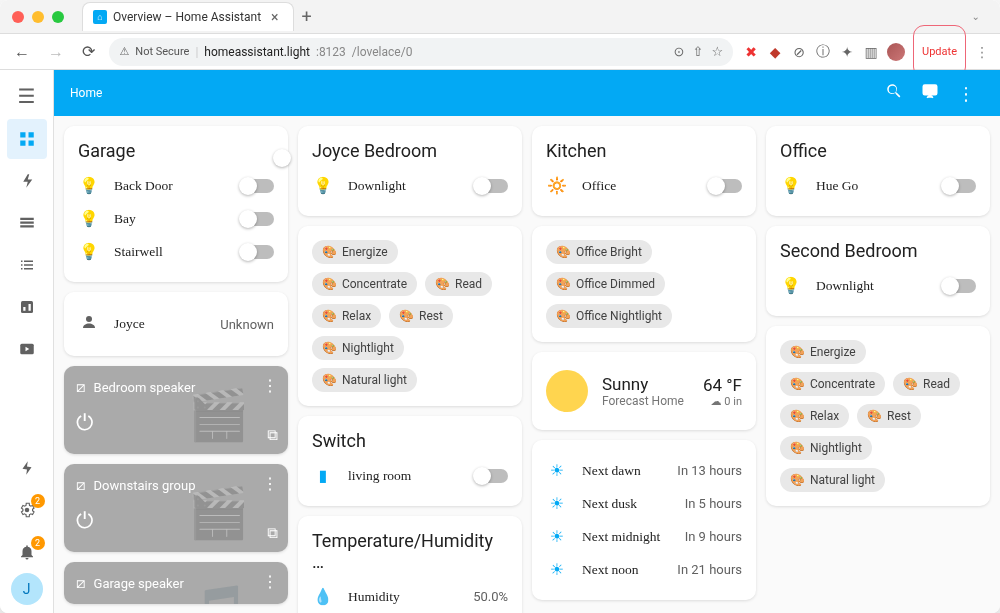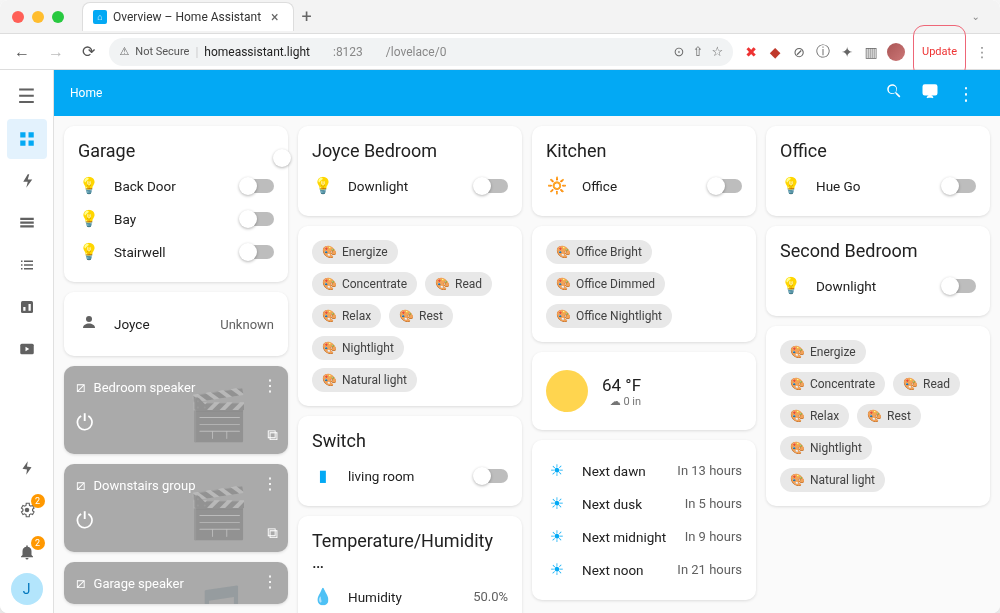--- a/index.html
+++ b/index.html
@@ -18,21 +18,21 @@
 .titlebar-spacer { flex: 1; }
 .chevdown { color: #888; font-size: 10px; padding: 0 8px; }
 
 .toolbar { height: 36px; background: #fff; display: flex; align-items: center; padding: 0 10px; gap: 10px; border-bottom: 1px solid #ddd; }
 .nav-btn { color: #555; font-size: 16px; padding: 2px 4px; }
 .urlbar { flex: 1; height: 28px; background: #f1f3f4; border-radius: 14px; display: flex; align-items: center; padding: 0 10px; font-size: 12px; color: #444; gap: 6px; }
 .urlbar .lock { color: #666; font-size: 11px; }
 .urlbar .insecure { font-size: 11px; color: #555; }
 .urlbar .sep { color: #ccc; }
 .urlbar .host { color: #222; }
-.urlbar .path { color: #888; margin-left: 17px; }
+.urlbar .path { color: #888; }
 .urlbar-right { margin-left: auto; display: flex; gap: 8px; color: #666; font-size: 13px; }
 .ext-icons { display: flex; gap: 8px; align-items: center; font-size: 14px; }
 .ext-icons .ico { color: #666; width: 16px; text-align: center; }
 .ext-icons .avatar { width: 18px; height: 18px; border-radius: 50%; background: linear-gradient(135deg,#a55,#c77); }
 .update-btn { border: 1px solid #e67; color: #e33; border-radius: 11px; padding: 19px 8px; font-size: 11px; }
 .ext-icons .brave{color:#e33}
 .ext-icons .dots{color:#888}
 
 
 .app { flex: 1; display: flex; overflow: hidden; }
@@ -52,21 +52,21 @@
 
 .dash { flex: 1; overflow: auto; padding: 10px; display: grid; grid-template-columns: repeat(4, 1fr); gap: 10px; align-content: start; }
 .col { display: flex; flex-direction: column; gap: 10px; }
 .card { background: #fff; border-radius: 10px; box-shadow: 0 1px 3px rgba(0,0,0,0.12); padding: 14px; }
 .card-title { font-size: 18px; color: #212121; margin-bottom: 8px; display: flex; align-items: center; }
 .card-title .ttoggle { margin-left: auto; }
 
 .entity-row { display: flex; align-items: center; padding: 7px 0; gap: 14px; font-size: 13.5px; color: #212121; }
 .entity-row .eicon { width: 22px; text-align: center; color: #03a9f4; font-size: 16px; }
 .entity-row .eicon.grey { color: #616161; }
-.entity-row .elabel { flex: 1; }
+.entity-row .elabel { flex: 1; font-family: Liberation Serif, serif; }
 .entity-row .evalue { color: #616161; font-size: 13px; }
 
 .toggle { width: 34px; height: 14px; background: #bdbdbd; border-radius: 7px; position: relative; }
 .toggle::after { content: ""; position: absolute; width: 18px; height: 18px; background: #fff; border-radius: 50%; top: -2px; left: -1px; box-shadow: 0 1px 3px rgba(0,0,0,0.3); }
 
 
 .chips { display: flex; flex-wrap: wrap; gap: 8px; }
 .chip { background: #e8e8e8; border-radius: 14px; padding: 5px 10px; font-size: 12px; color: #424242; display: flex; align-items: center; gap: 5px; }
 .chip .cicon { font-size: 12px; color: #616161; }
 
@@ -372,20 +372,24 @@
                 </span>
               <span class="chip">
                   <span class="cicon">🎨</span>
                   <span>Office Nightlight</span>
                 </span>
             </div>
           </div>
           <div class="card">
             <div class="weather-row">
               <div class="weather-sun"></div>
+              <div class="weather-info">
+                <div class="weather-cond">Sunny</div>
+                <div class="weather-loc">Forecast Home</div>
+              </div>
               <div class="weather-temp">
                 <div class="t">64 °F</div>
                 <div class="p">☁ <span>0 in</span></div>
               </div>
             </div>
           </div>
           <div class="card">
             <div class="entity-row">
                 <span class="eicon">☀</span>
                 <span class="elabel">Next dawn</span>

